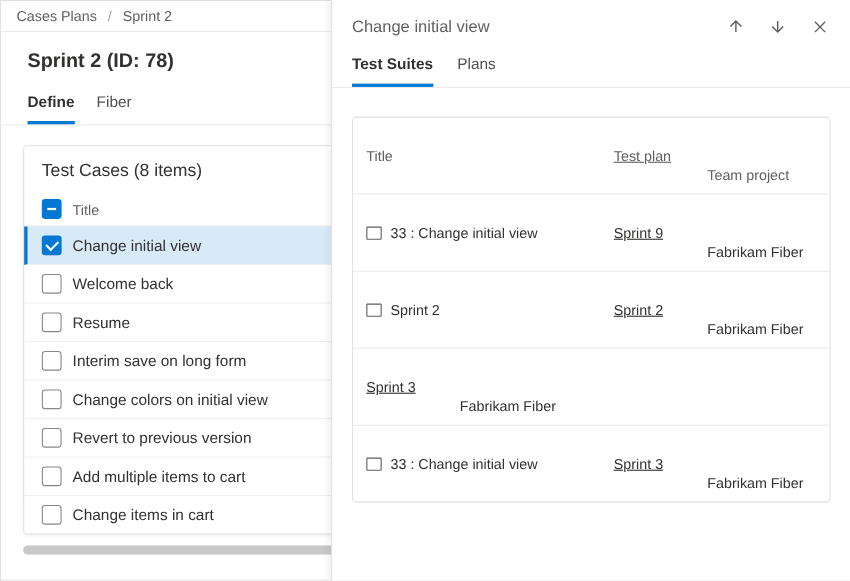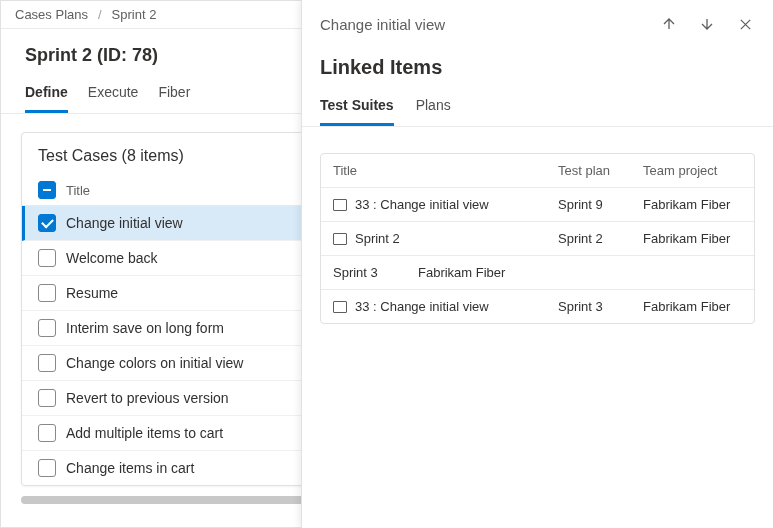--- a/index.html
+++ b/index.html
@@ -195,22 +195,22 @@
   .panel-table-head, .panel-table-row {
     display: flex;
     align-items: center;
     padding: 9px 12px;
     font-size: 13px;
     border-bottom: 1px solid #eaeaea;
   }
   .panel-table-row:last-child { border-bottom:none; }
   .panel-table-head { color: #606060; }
   .pt-title { flex: 0 0 225px; display:flex; align-items:center; gap:8px; }
-  .pt-plan { flex: 0 0 85px; }
-  .pt-team { flex: 1; }
+  .pt-plan { flex: 0 0 85px; text-decoration: underline; }
+  .pt-team { flex: 1; margin-top: 36px; }
   .suite-icon {
     width: 14px; height: 12px;
     border: 1.5px solid #605e5c;
     border-radius: 1px;
     position: relative;
     flex-shrink: 0;
   }
   .suite-icon.query::after {
     content:"";
     position:absolute;
@@ -228,21 +228,20 @@
   <div class="breadcrumb">
     <span>Cases Plans</span>
     <span class="breadcrumb-sep">/</span>
     <span>Sprint 2</span>
   </div>
 
   <div class="page-title">Sprint 2 (ID: 78)</div>
 
   <div class="tabs" id="main-tabs">
       <div class="tab active">Define</div>
-      <div class="tab">Execute</div>
       <div class="tab">Fiber</div>
     </div>
 
   <div class="card">
     <div class="card-header">Test Cases (8 items)</div>
     <div class="card-columns">
       <span class="col-check">
         <span class="checkbox indeterminate"></span>
       </span>
       <span class="col-title">Title</span>
@@ -317,21 +316,20 @@
           </svg>
       </span>
       <span class="iconbtn">
         <svg width="15" height="15" viewBox="0 0 16 16" fill="none" stroke="currentColor" stroke-width="1.3">
             <path d="M3 3l10 10M13 3L3 13"></path>
           </svg>
       </span>
     </div>
   </div>
 
-  <div class="panel-section-title">Linked Items</div>
 
   <div class="panel-tabs" id="panel-tabs">
       <div class="panel-tab active">Test Suites</div>
       <div class="panel-tab">Plans</div>
     </div>
 
   <div class="panel-card">
     <div class="panel-table-head">
       <span class="pt-title">Title</span>
       <span class="pt-plan">Test plan</span>

